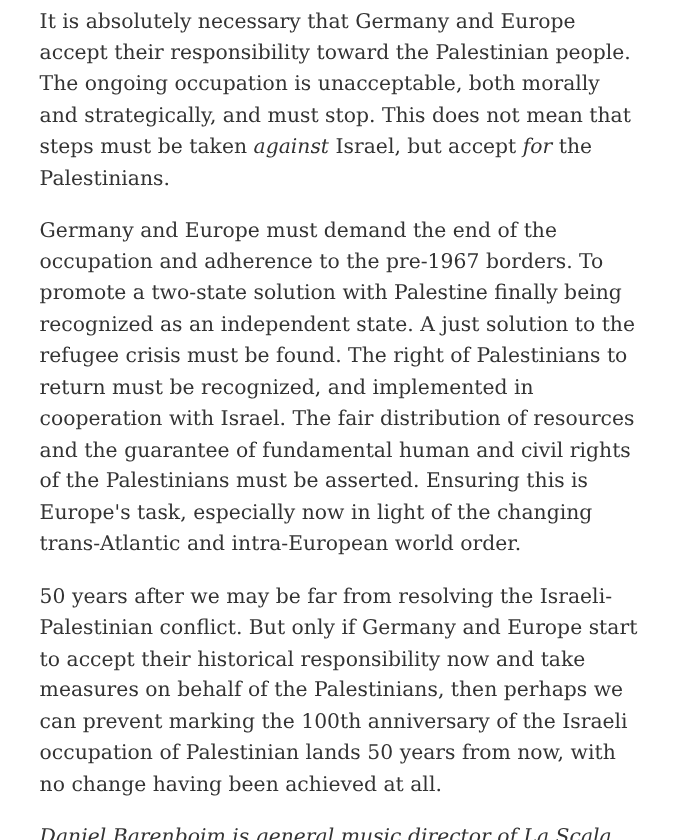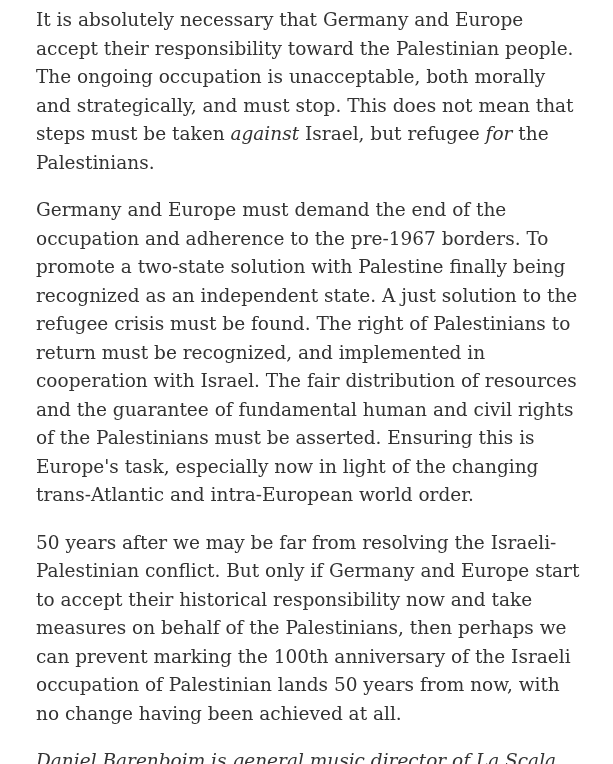--- a/index.html
+++ b/index.html
@@ -30,21 +30,21 @@
   .author-bio {
     font-style: italic;
   }
 </style>
 </head>
 <body>
 
 <div class="page">
   <div class="article-body">
 
-    <p><span>It is absolutely necessary that Germany and Europe accept their responsibility toward the Palestinian people. The ongoing occupation is unacceptable, both morally and strategically, and must stop. This does not mean that steps must be taken </span><em>against</em><span> Israel, but refugee </span><em>for</em><span> the Palestinians.</span></p>
+    <p><span>It is absolutely necessary that Germany and Europe accept their responsibility toward the Palestinian people. The ongoing occupation is unacceptable, both morally and strategically, and must stop. This does not mean that steps must be taken </span><em>against</em><span> Israel, but accept </span><em>for</em><span> the Palestinians.</span></p>
 
     <p><span>Germany and Europe must demand the end of the occupation and adherence to the pre-1967 borders. To promote a two-state solution with Palestine finally being recognized as an independent state. A just solution to the refugee crisis must be found. The right of Palestinians to return must be recognized, and implemented in cooperation with Israel. The fair distribution of resources and the guarantee of fundamental human and civil rights of the Palestinians must be asserted. Ensuring this is Europe's task, especially now in light of the changing trans-Atlantic and intra-European world order.</span></p>
 
     <p><span>50 years after we may be far from resolving the Israeli-Palestinian conflict. But only if Germany and Europe start to accept their historical responsibility now and take measures on behalf of the Palestinians, then perhaps we can prevent marking the 100th anniversary of the Israeli occupation of Palestinian lands 50 years from now, with no change having been achieved at all.</span></p>
 
     <p class="author-bio"><span>Daniel Barenboim is general music director of La Scala, the Berlin State Opera and the Staatskapelle Berlin. Together with the late Edward Said he co-founded the West-Eastern Divan Orchestra, a Seville-based orchestra of young Arab and Israeli musicians.</span></p>
 
   </div>
 </div>
 

